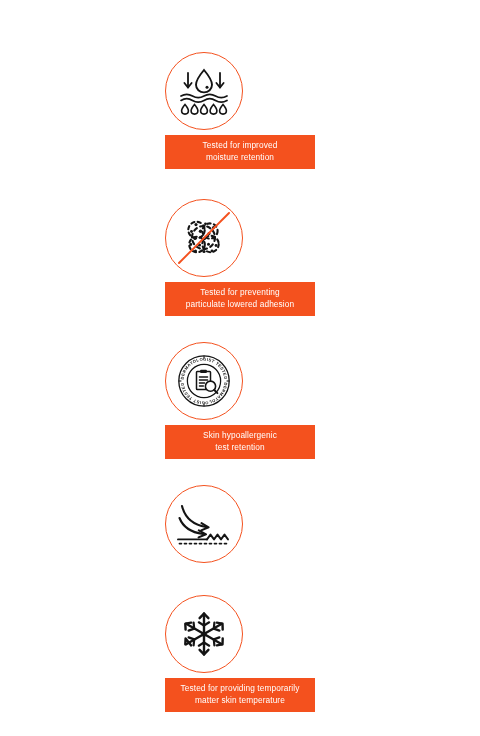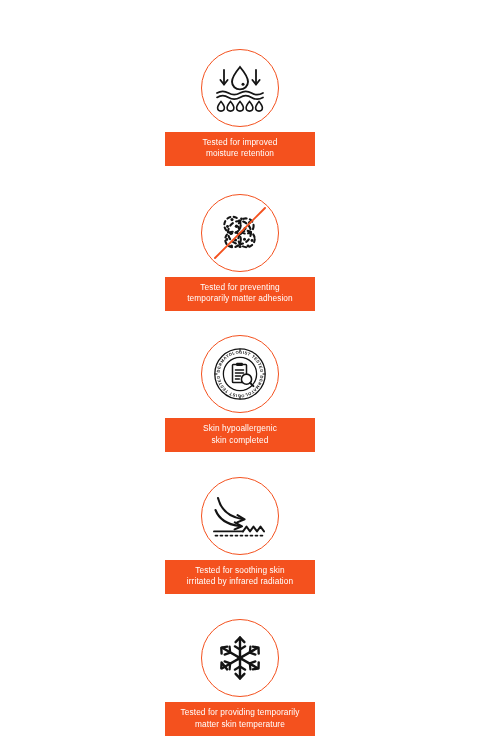--- a/index.html
+++ b/index.html
@@ -20,21 +20,21 @@
     background: #ffffff;
     position: relative;
     display: flex;
     flex-direction: column;
     align-items: center;
   }
   .claim-block {
     width: 150px;
     display: flex;
     flex-direction: column;
-    align-items: center;
+    align-items: flex-start;
   }
   .icon-circle {
     width: 78px;
     height: 78px;
     border-radius: 50%;
     border: 1.6px solid #F4511E;
     box-sizing: border-box;
     display: flex;
     align-items: center;
     justify-content: center;
@@ -139,21 +139,21 @@
           <circle cx="29" cy="42.5" r="1.6"></circle>
           <circle cx="37" cy="42" r="1.45"></circle>
         </g>
 
         <line x1="4" y1="54" x2="54" y2="4" stroke="#F4511E" stroke-width="1.9" stroke-linecap="round"></line>
       </svg>
     </div>
     <div class="gap-icon-banner"></div>
     <div class="claim-banner">
       <span>Tested for preventing
-temporarily matter adhesion</span>
+particulate lowered adhesion</span>
     </div>
   </div>
 
   <div class="gap-between-b"></div>
 
   <div class="claim-block">
     <div class="icon-circle">
       <svg width="54" height="54" viewBox="0 0 54 54">
         <defs>
           <path id="arcTop" d="M 27 27 m -20.5 0 a 20.5 20.5 0 1 1 41 0" fill="none"></path>
@@ -190,21 +190,21 @@
           <line x1="22.4" y1="32" x2="26.4" y2="32"></line>
         </g>
 
         <circle cx="33.5" cy="32.2" r="5.1" fill="#ffffff" stroke="#141414" stroke-width="1.6"></circle>
         <line x1="37.3" y1="36" x2="40.4" y2="39.1" stroke="#141414" stroke-width="2" stroke-linecap="round"></line>
       </svg>
     </div>
     <div class="gap-icon-banner"></div>
     <div class="claim-banner">
       <span>Skin hypoallergenic
-skin completed</span>
+test retention</span>
     </div>
   </div>
 
   <div class="gap-between-c"></div>
 
   <div class="claim-block">
     <div class="icon-circle">
       <svg width="56" height="46" viewBox="0 0 56 46" fill="none" stroke="#141414" stroke-linecap="round">
 
         <path d="M6 5 C9 17 18 24 30 26" stroke-width="2.1" fill="none"></path>
@@ -224,24 +224,20 @@
           <line x1="23.5" y1="42.6" x2="25.4" y2="42.6"></line>
           <line x1="28.5" y1="42.6" x2="30.4" y2="42.6"></line>
           <line x1="33.5" y1="42.6" x2="35.4" y2="42.6"></line>
           <line x1="38.5" y1="42.6" x2="40.4" y2="42.6"></line>
           <line x1="43.5" y1="42.6" x2="45.4" y2="42.6"></line>
           <line x1="48.5" y1="42.6" x2="50.4" y2="42.6"></line>
         </g>
       </svg>
     </div>
     <div class="gap-icon-banner"></div>
-    <div class="claim-banner">
-      <span>Tested for soothing skin
-irritated by infrared radiation</span>
-    </div>
   </div>
 
   <div class="gap-between-d"></div>
 
   <div class="claim-block">
     <div class="icon-circle">
       <svg width="46" height="46" viewBox="0 0 46 46" fill="none" stroke="#141414" stroke-width="2.4" stroke-linecap="round" stroke-linejoin="round">
         <g>
 
           <line x1="23" y1="2.5" x2="23" y2="43.5"></line>

